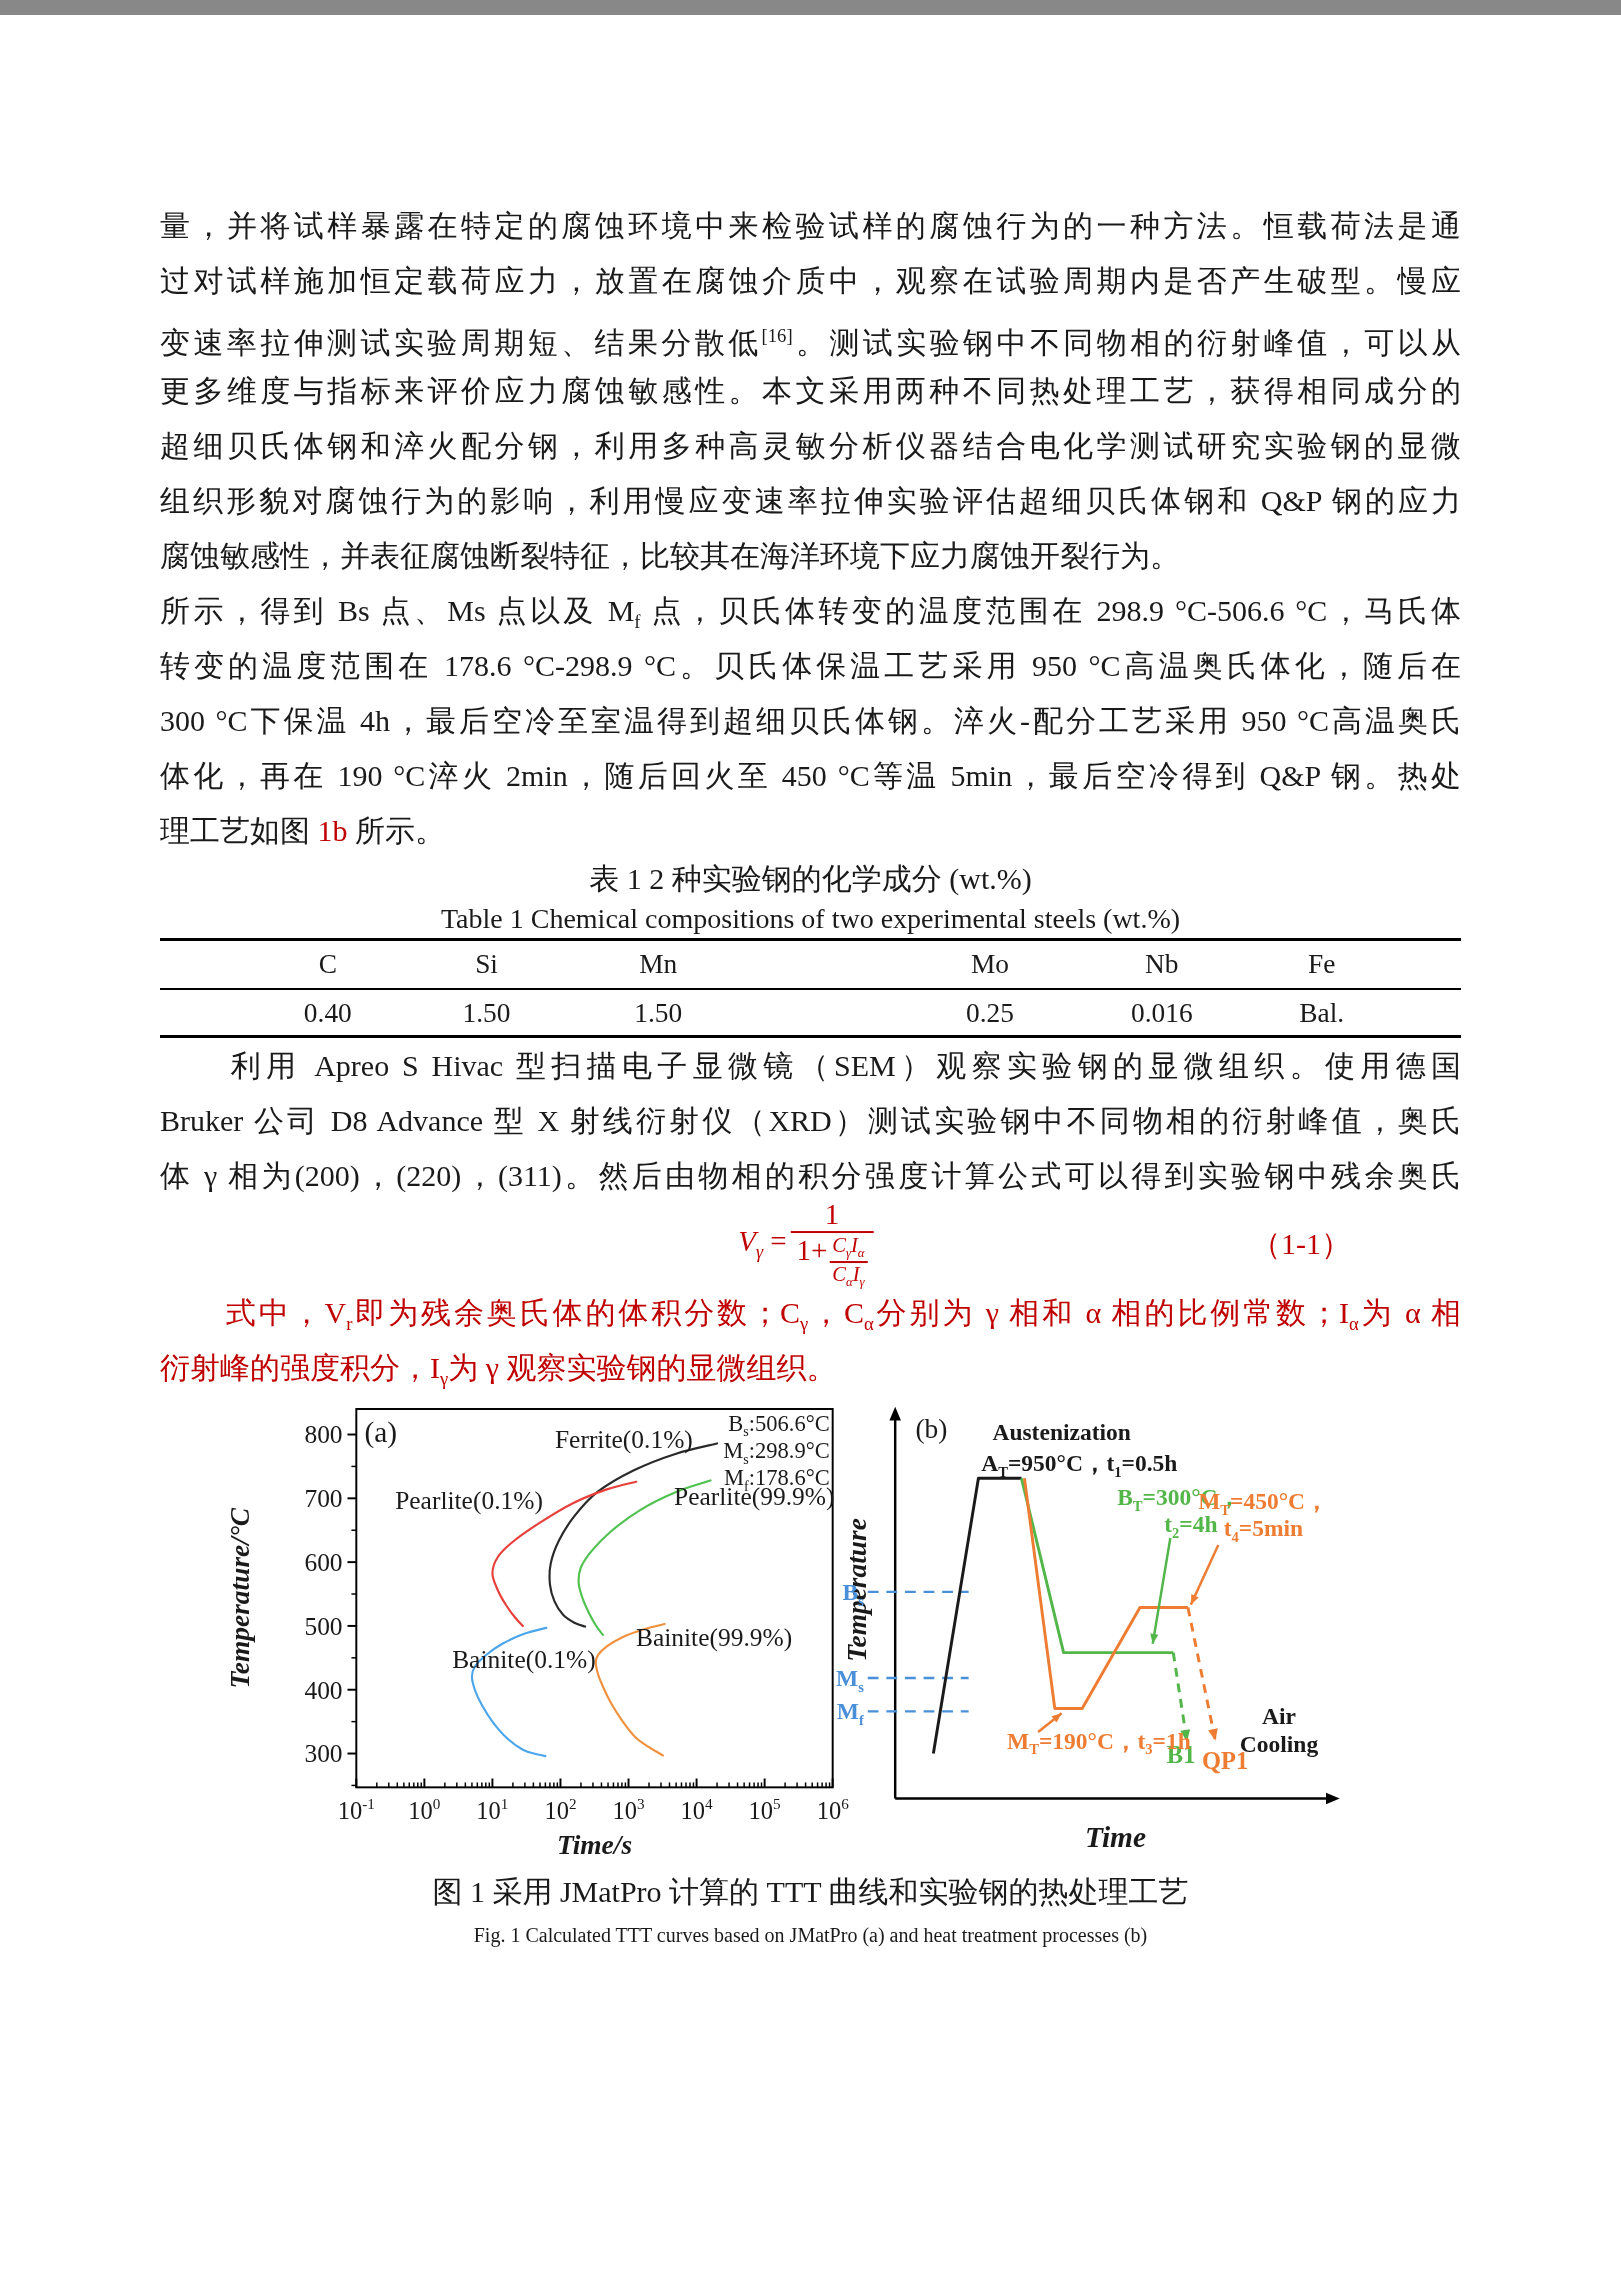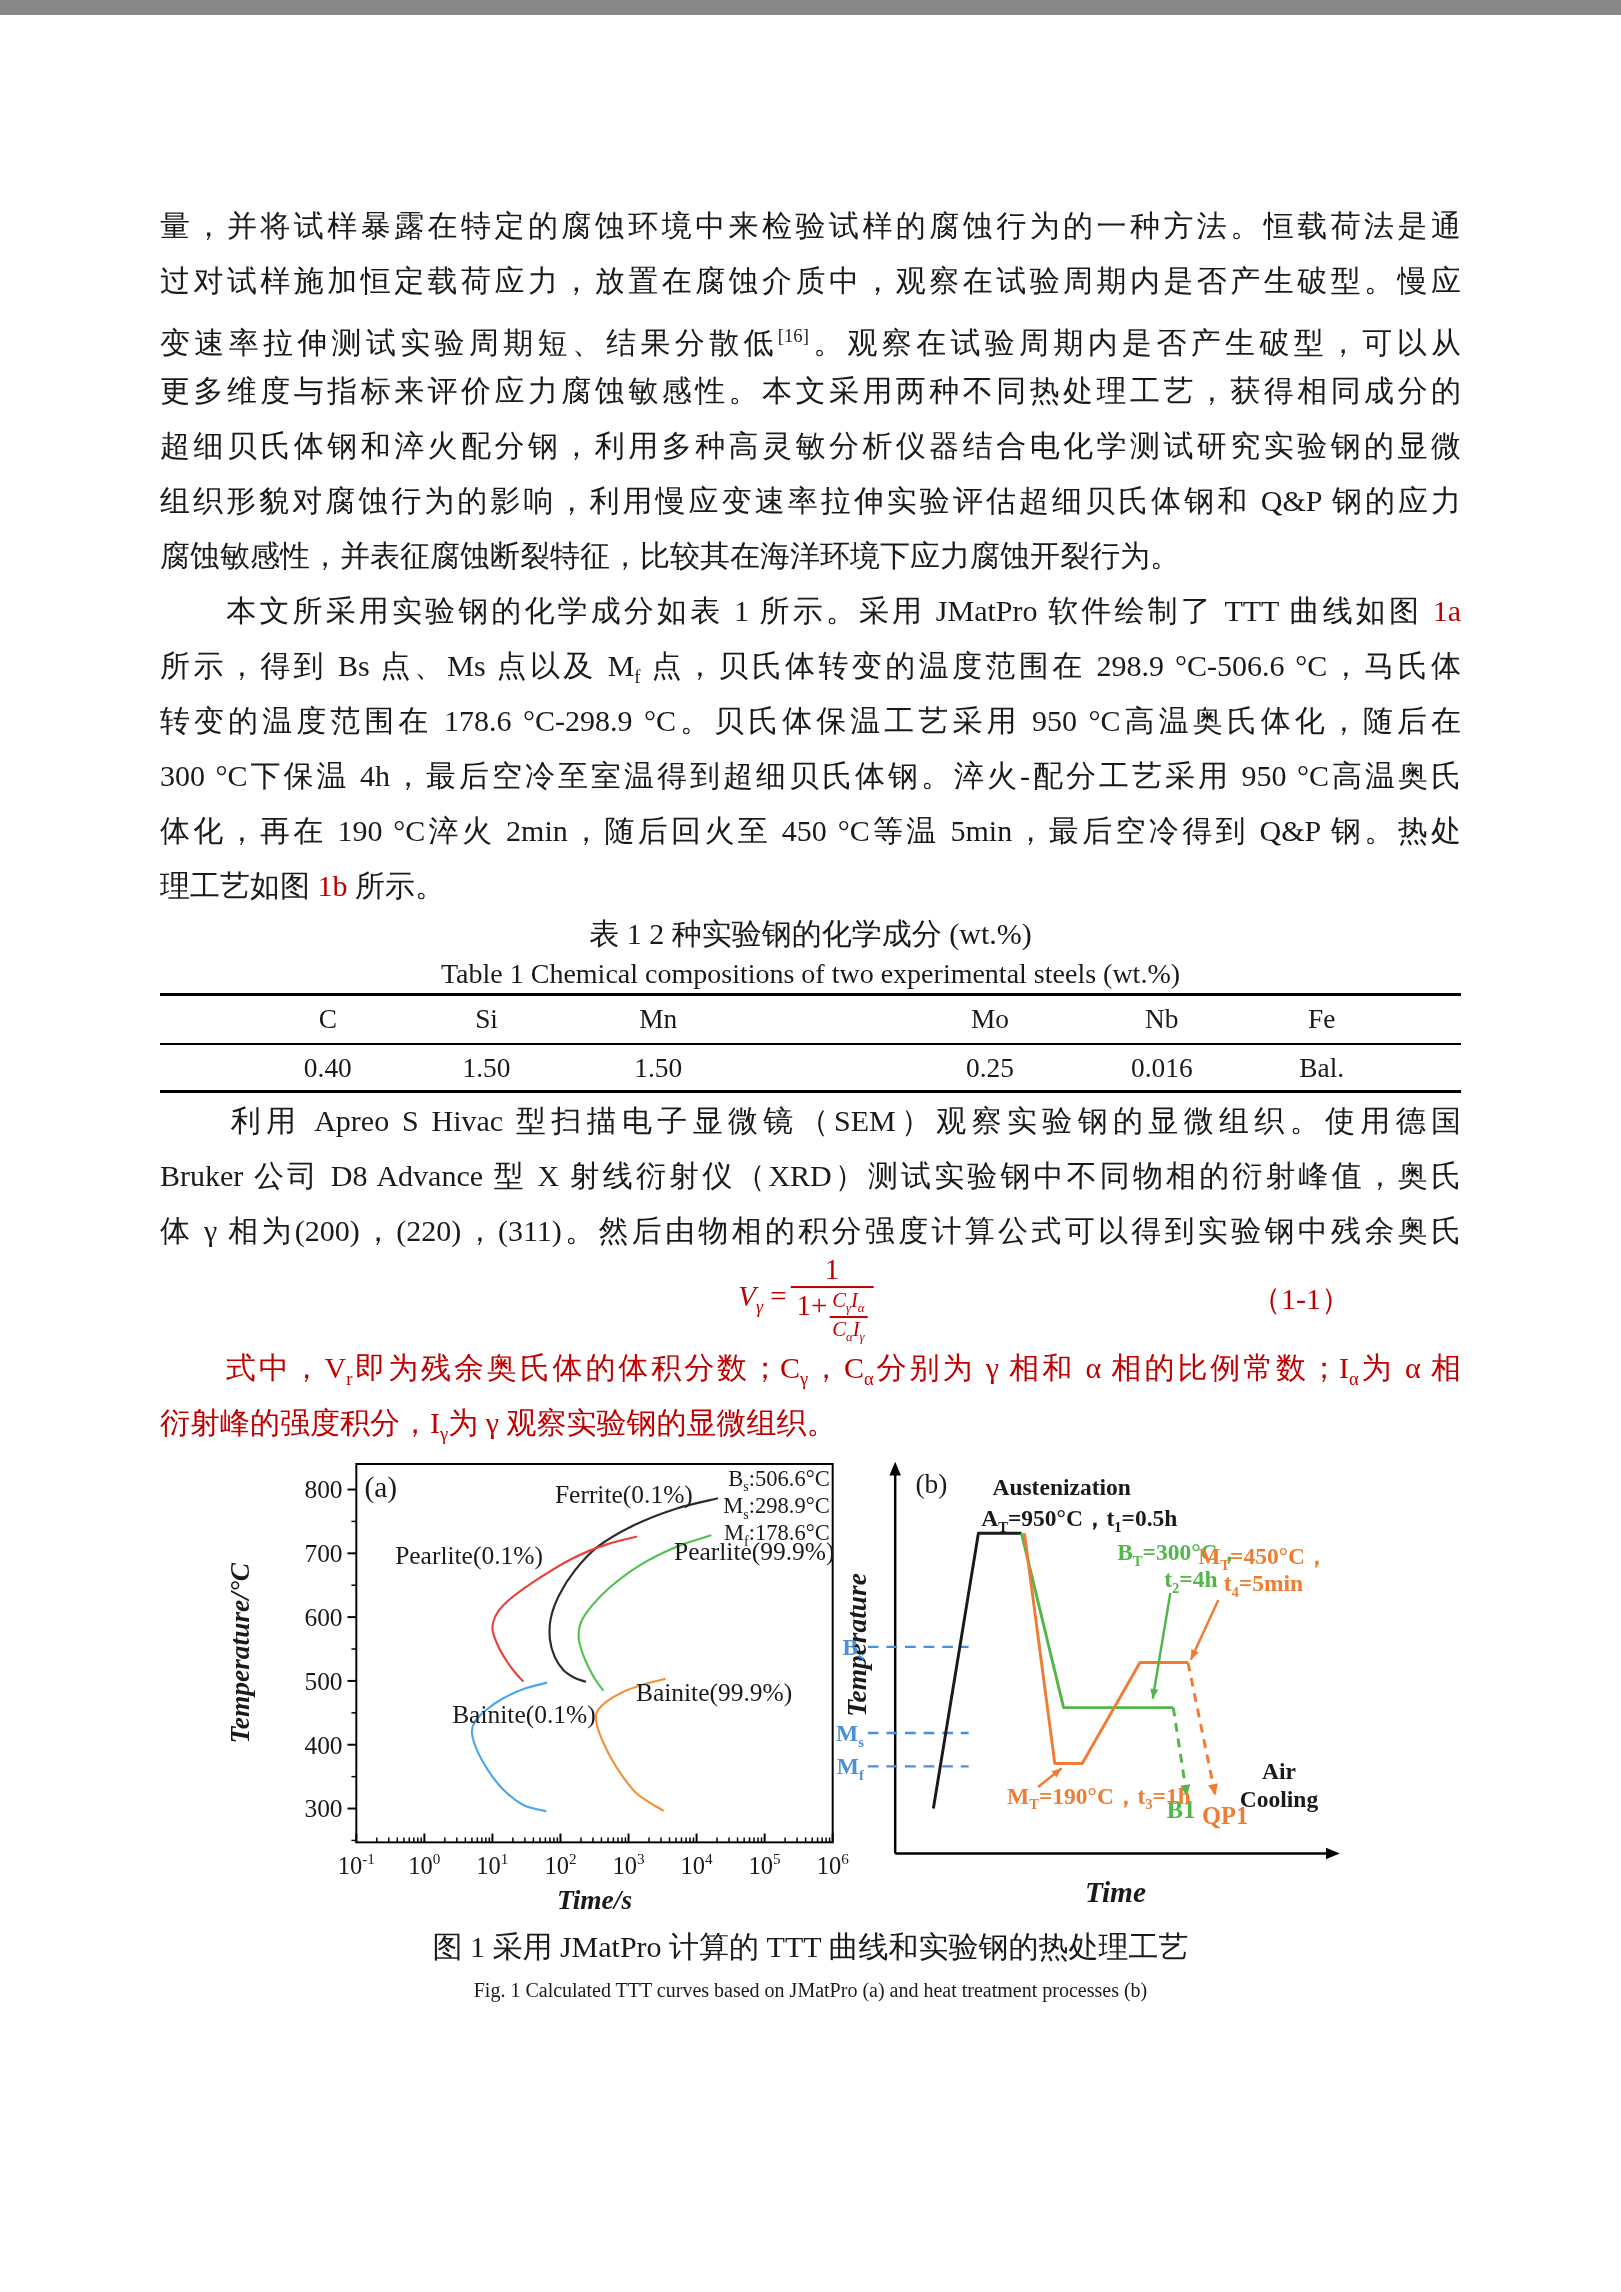--- a/index.html
+++ b/index.html
@@ -41,30 +41,29 @@
 </head>
 <body>
 
 <div class="page">
   <div class="col">
     <div class="spacer"></div>
 
     <div class="para">
         <div class="line"><span>量，并将试样暴露在特定的腐蚀环境中来检验试样的腐蚀行为的一种方法。恒载荷法是通</span></div>
         <div class="line"><span>过对试样施加恒定载荷应力，放置在腐蚀介质中，观察在试验周期内是否产生破型。慢应</span></div>
-        <div class="line"><span>变速率拉伸测试实验周期短、结果分散低</span><span class="sup">[16]</span><span>。观察在试验周期内是否产生破型，可以从</span></div>
+        <div class="line"><span>变速率拉伸测试实验周期短、结果分散低</span><span class="sup">[16]</span><span>。测试实验钢中不同物相的衍射峰值，可以从</span></div>
         <div class="line"><span>更多维度与指标来评价应力腐蚀敏感性。本文采用两种不同热处理工艺，获得相同成分的</span></div>
         <div class="line"><span>超细贝氏体钢和淬火配分钢，利用多种高灵敏分析仪器结合电化学测试研究实验钢的显微</span></div>
         <div class="line"><span>组织形貌对腐蚀行为的影响，利用慢应变速率拉伸实验评估超细贝氏体钢和 Q&amp;P 钢的应力</span></div>
         <div class="line last"><span>腐蚀敏感性，并表征腐蚀断裂特征，比较其在海洋环境下应力腐蚀开裂行为。</span></div>
       </div>
 
 
     <div class="para">
-        <div class="line"><span>　　本文所采用实验钢的化学成分如表 1 所示。采用 JMatPro 软件绘制了 TTT 曲线如图 </span><span class="red">1a</span></div>
         <div class="line"><span>所示，得到 Bs 点、Ms 点以及 M</span><span class="sub">f</span><span> 点，贝氏体转变的温度范围在 298.9 °C-506.6 °C，马氏体</span></div>
         <div class="line"><span>转变的温度范围在 178.6 °C-298.9 °C。贝氏体保温工艺采用 950 °C高温奥氏体化，随后在</span></div>
         <div class="line"><span>300 °C下保温 4h，最后空冷至室温得到超细贝氏体钢。淬火-配分工艺采用 950 °C高温奥氏</span></div>
         <div class="line"><span>体化，再在 190 °C淬火 2min，随后回火至 450 °C等温 5min，最后空冷得到 Q&amp;P 钢。热处</span></div>
         <div class="line last"><span>理工艺如图 </span><span class="red">1b</span><span> 所示。</span></div>
       </div>
 
     <div class="tcap-cn">表 1 2 种实验钢的化学成分 (wt.%)</div>
     <div class="tcap-en">Table 1 Chemical compositions of two experimental steels (wt.%)</div>
 

